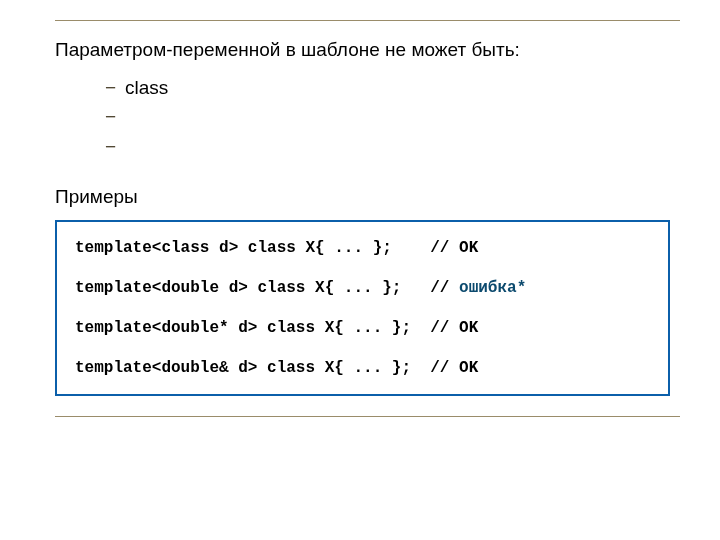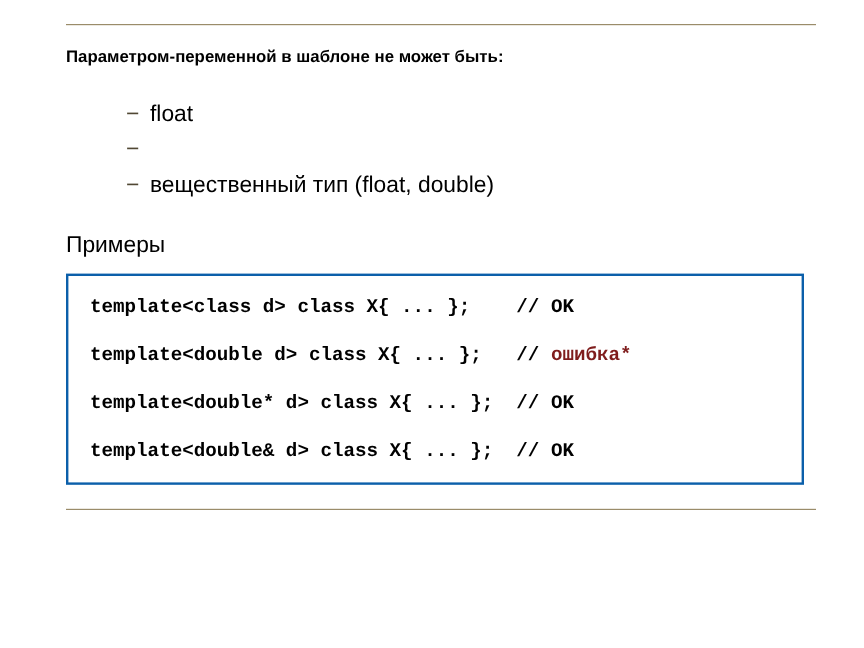--- a/index.html
+++ b/index.html
@@ -11,24 +11,23 @@
     color: #000;
     position: relative;
     padding: 20px 40px 20px 45px;
   }
   .top-rule {
     border-top: 1px solid #9a8c6a;
     margin-bottom: 18px;
     margin-left: 10px;
   }
   .heading {
-    font-size: 14px;
-    margin-bottom: 26px;
+    font-size: 19px;
+    margin-bottom: 12px;
     margin-left: 10px;
-    font-weight: bold;
   }
   .bullets {
     margin-left: 60px;
     margin-bottom: 25px;
   }
   .bullet-row {
     font-size: 19px;
     line-height: 1.55;
     display: flex;
     align-items: baseline;
@@ -48,45 +47,44 @@
     padding: 16px 18px;
     margin-left: 10px;
     margin-right: 10px;
     font-family: "Courier New", Courier, monospace;
     font-size: 16px;
     font-weight: bold;
     line-height: 1.25;
     white-space: pre;
     margin-bottom: 20px;
   }
-  .err { color: #7f1d1d; }
+  .err { color: #0c4a6e; }
   .bottom-rule {
     border-top: 1px solid #9a8c6a;
     margin-left: 10px;
     margin-top: 12px;
   }
 </style>
 </head>
 <body>
 
 <div class="top-rule"></div>
 
 <div class="heading">Параметром-переменной в шаблоне не может быть:</div>
 
 <div class="bullets">
   <div class="bullet-row">
     <span class="dash">−</span>
-    <span>float</span>
+    <span>class</span>
   </div>
   <div class="bullet-row">
     <span class="dash">−</span>
   </div>
   <div class="bullet-row">
     <span class="dash">−</span>
-    <span>вещественный тип (float, double)</span>
   </div>
 </div>
 
 <div class="examples-label">Примеры</div>
 
 <div class="code-box"><span>template&lt;class d&gt; class X{ ... };    // OK</span>
 
 <span>template&lt;double d&gt; class X{ ... };   // </span><span class="err">ошибка*</span>
 
 <span>template&lt;double* d&gt; class X{ ... };  // OK</span>

